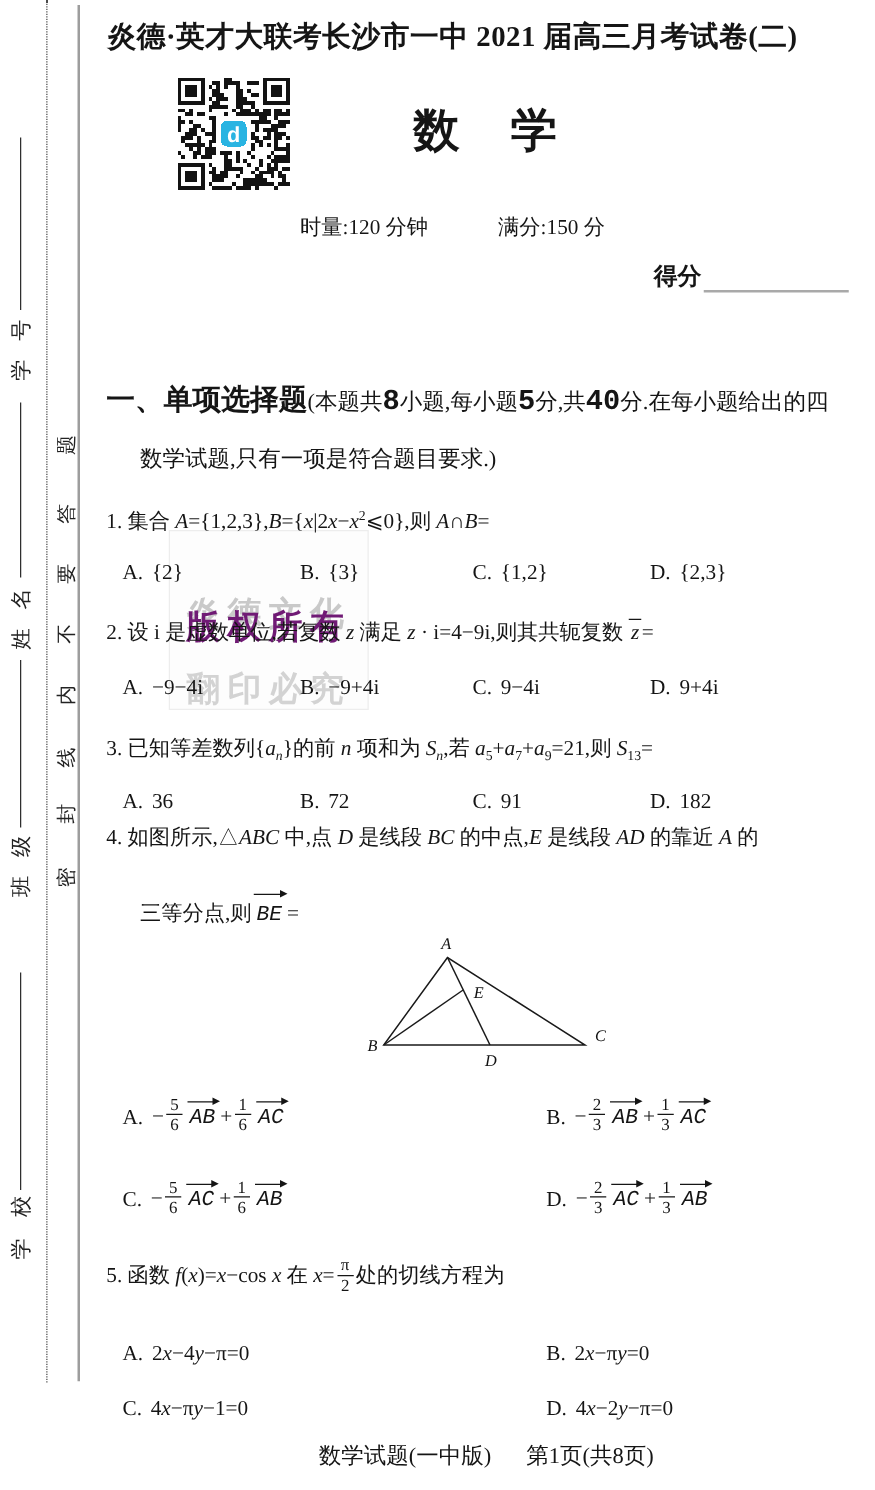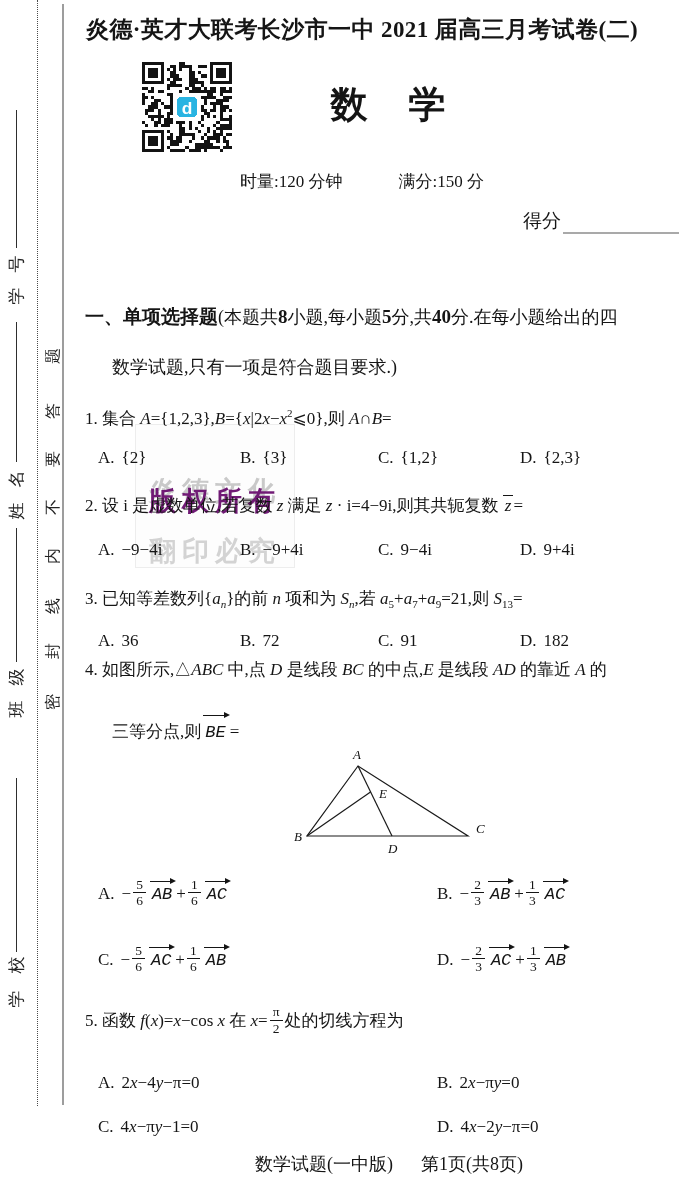--- a/index.html
+++ b/index.html
@@ -14,33 +14,33 @@
   .vchar{position:absolute;left:5px;width:22px;height:22px;display:flex;align-items:center;justify-content:center;
          transform:rotate(-90deg);font-size:17px;color:#222;}
   .sealchar{position:absolute;left:43px;width:20px;height:20px;display:flex;align-items:center;justify-content:center;
          transform:rotate(-90deg);font-size:16px;color:#222;}
   
   .title{left:86px;top:14px;width:612px;font-size:23px;font-weight:bold;white-space:nowrap;letter-spacing:0.4px;}
   .qr{left:140px;top:62px;width:94px;height:90px;}
   .subject{left:85px;top:80px;width:608px;text-align:center;font-size:37px;font-weight:bold;letter-spacing:2px;}
   .info{left:240px;top:170px;display:flex;gap:56px;font-size:17px;}
   .score{left:523px;top:208px;display:flex;align-items:flex-end;}
-  .score-label{font-size:19px;font-weight:normal;}
+  .score-label{font-size:19px;font-weight:bold;}
   .score-line{width:116px;height:22px;border-bottom:2px solid #a9a9a9;margin-left:2px;}
   
   .wm{left:135px;top:424px;width:158px;height:142px;border:1px solid #ededed;background:#fdfdfd;z-index:0;}
   .wm div{position:absolute;left:0;width:100%;text-align:center;font-weight:bold;letter-spacing:6px;font-size:27px;}
   .wm .l1{top:16px;color:#c9c9c9;margin-top:32px;}
   .wm .l2{top:58px;color:#701a75;}
   .wm .l3{top:108px;color:#d3d3d3;}
   .content{z-index:2;}
   
   .line{font-size:17px;line-height:27px;white-space:nowrap;}
   .h1{left:85px;top:304px;font-size:18px;}
-  .h1 b{font-family:Liberation Serif, serif;font-size:19px;}
+  .h1 b{font-family:Liberation Mono, monospace;font-size:23px;}
   .h2{left:112px;top:355px;font-size:18px;}
   .optrow{left:0;top:0;width:700px;height:26px;}
   .opt{position:absolute;display:flex;align-items:center;height:100%;font-size:17px;white-space:nowrap;}
   .opt .lab{margin-right:7px;}
   .tall{height:44px;}
   i{font-style:italic;}
   sub{font-size:11px;}
   sup{font-size:11px;}
   
   .frac{display:inline-flex;flex-direction:column;text-align:center;vertical-align:middle;

